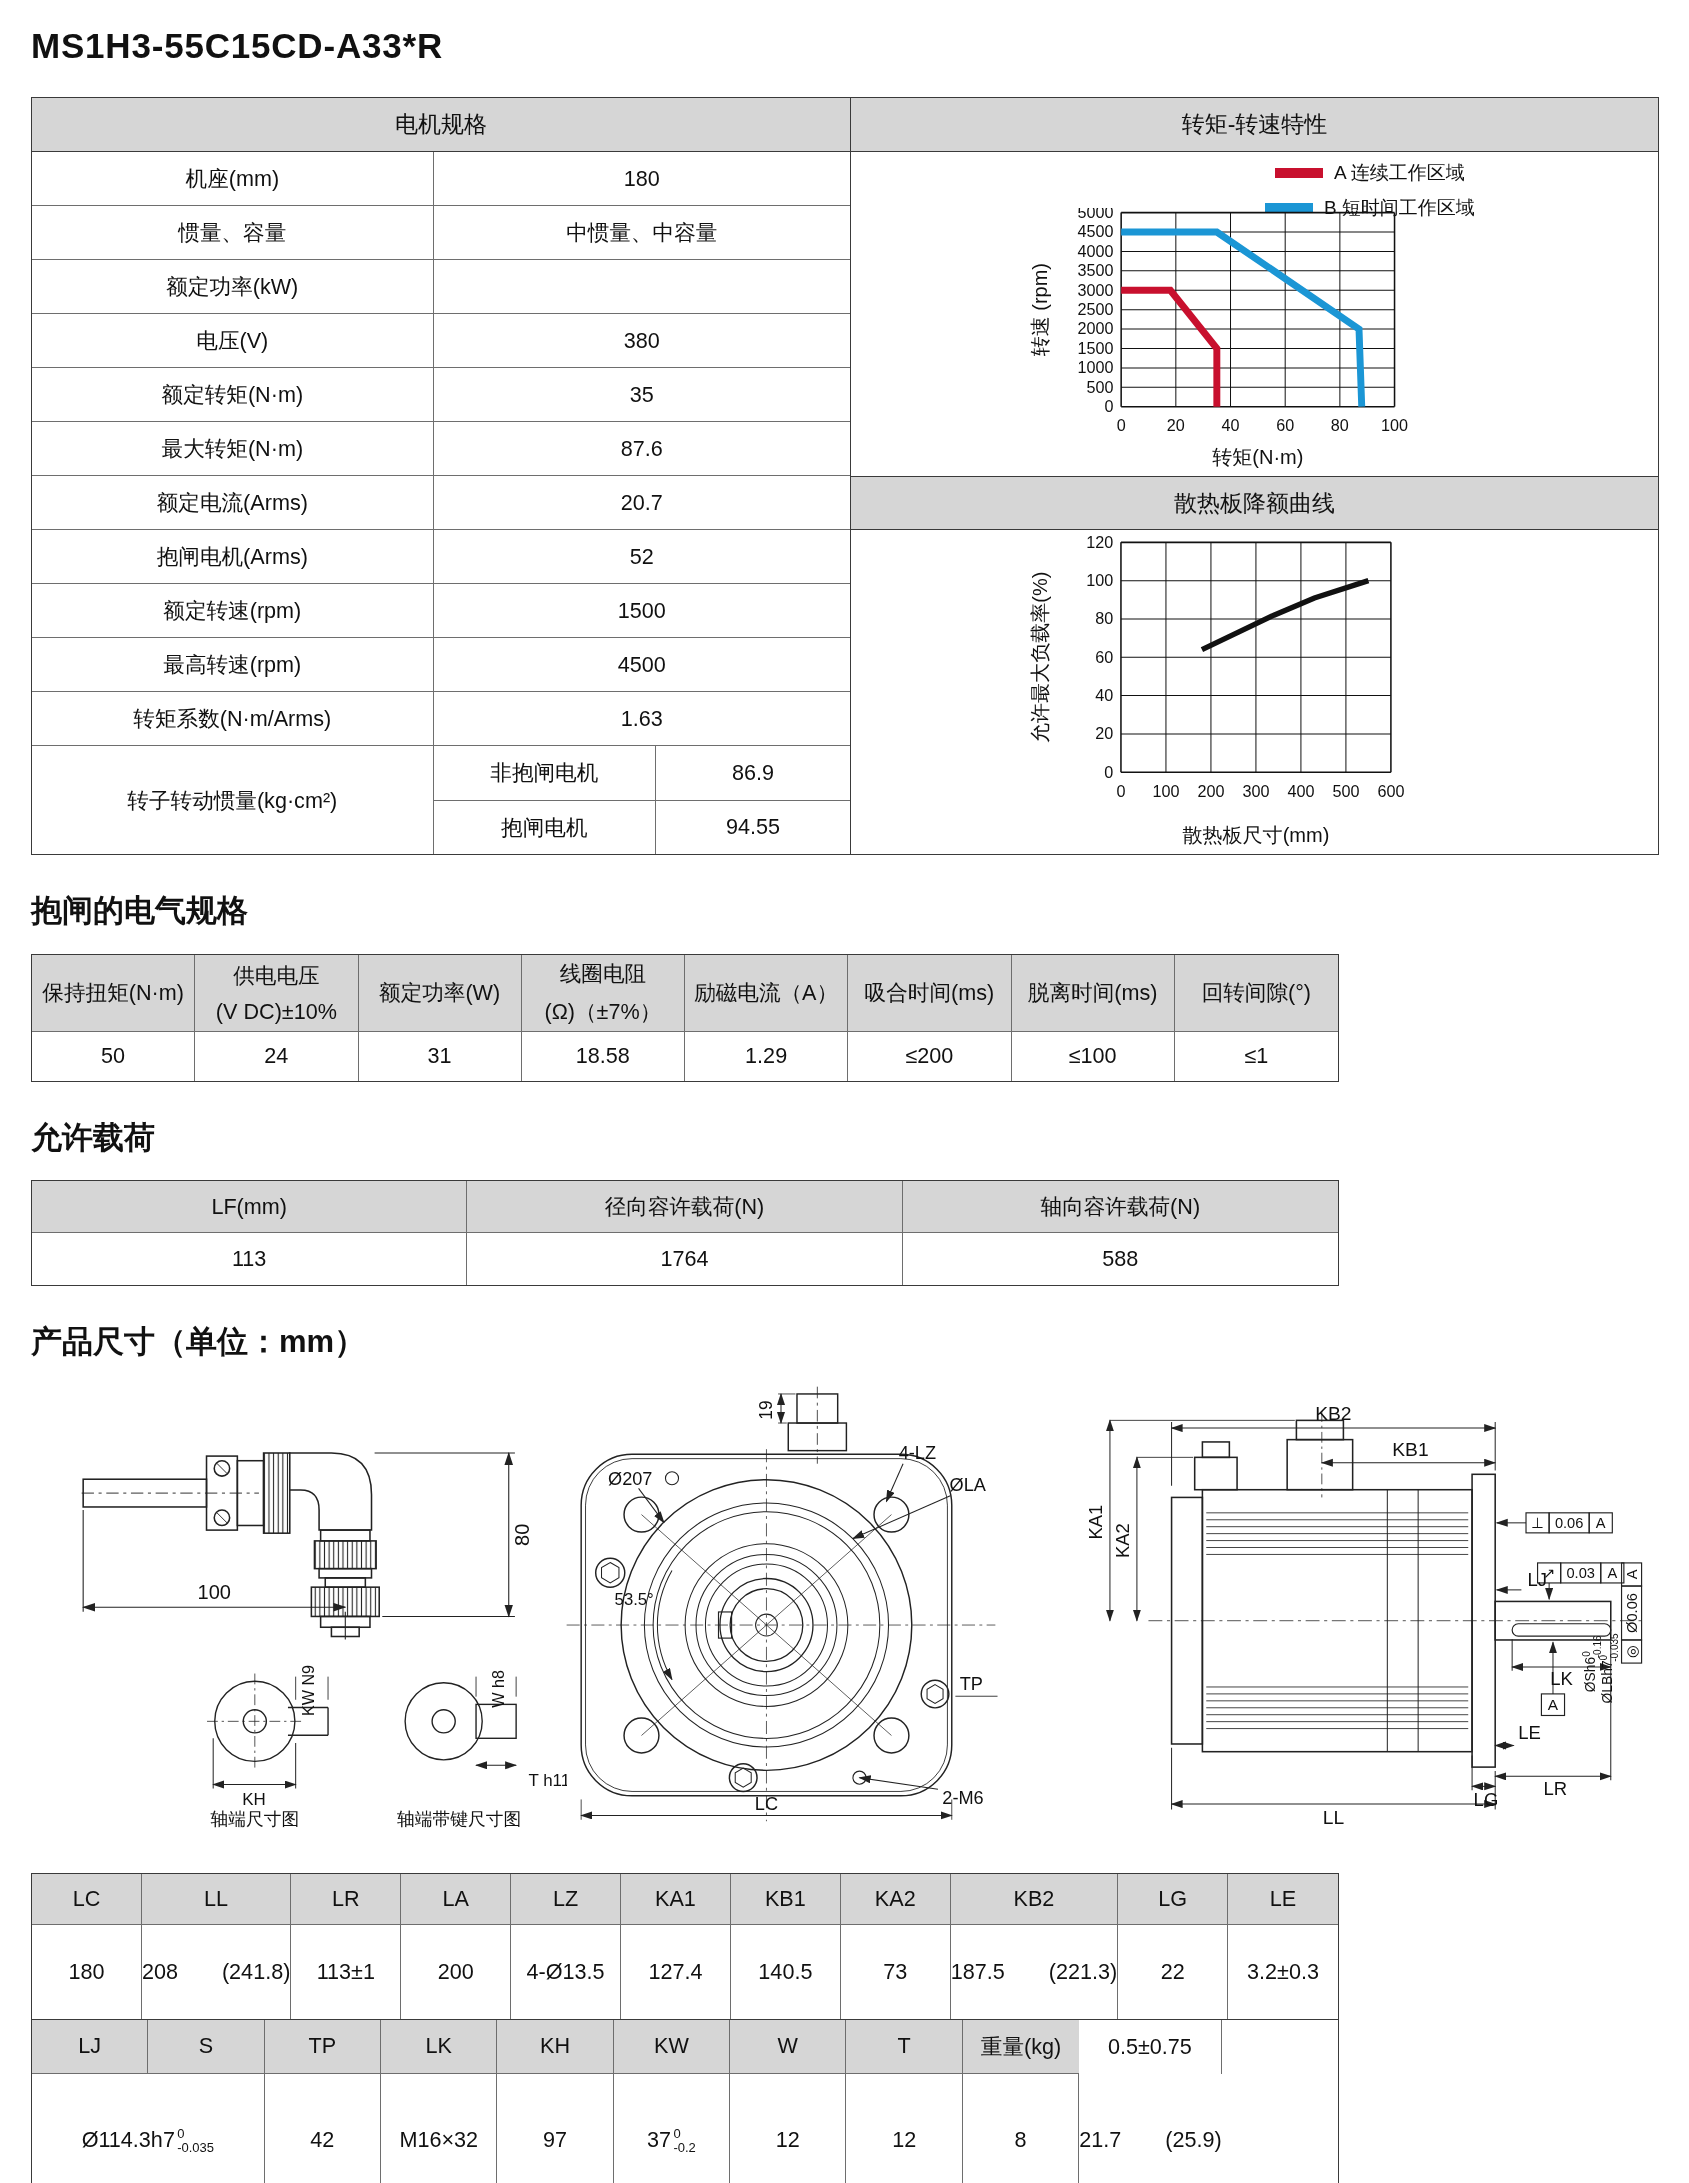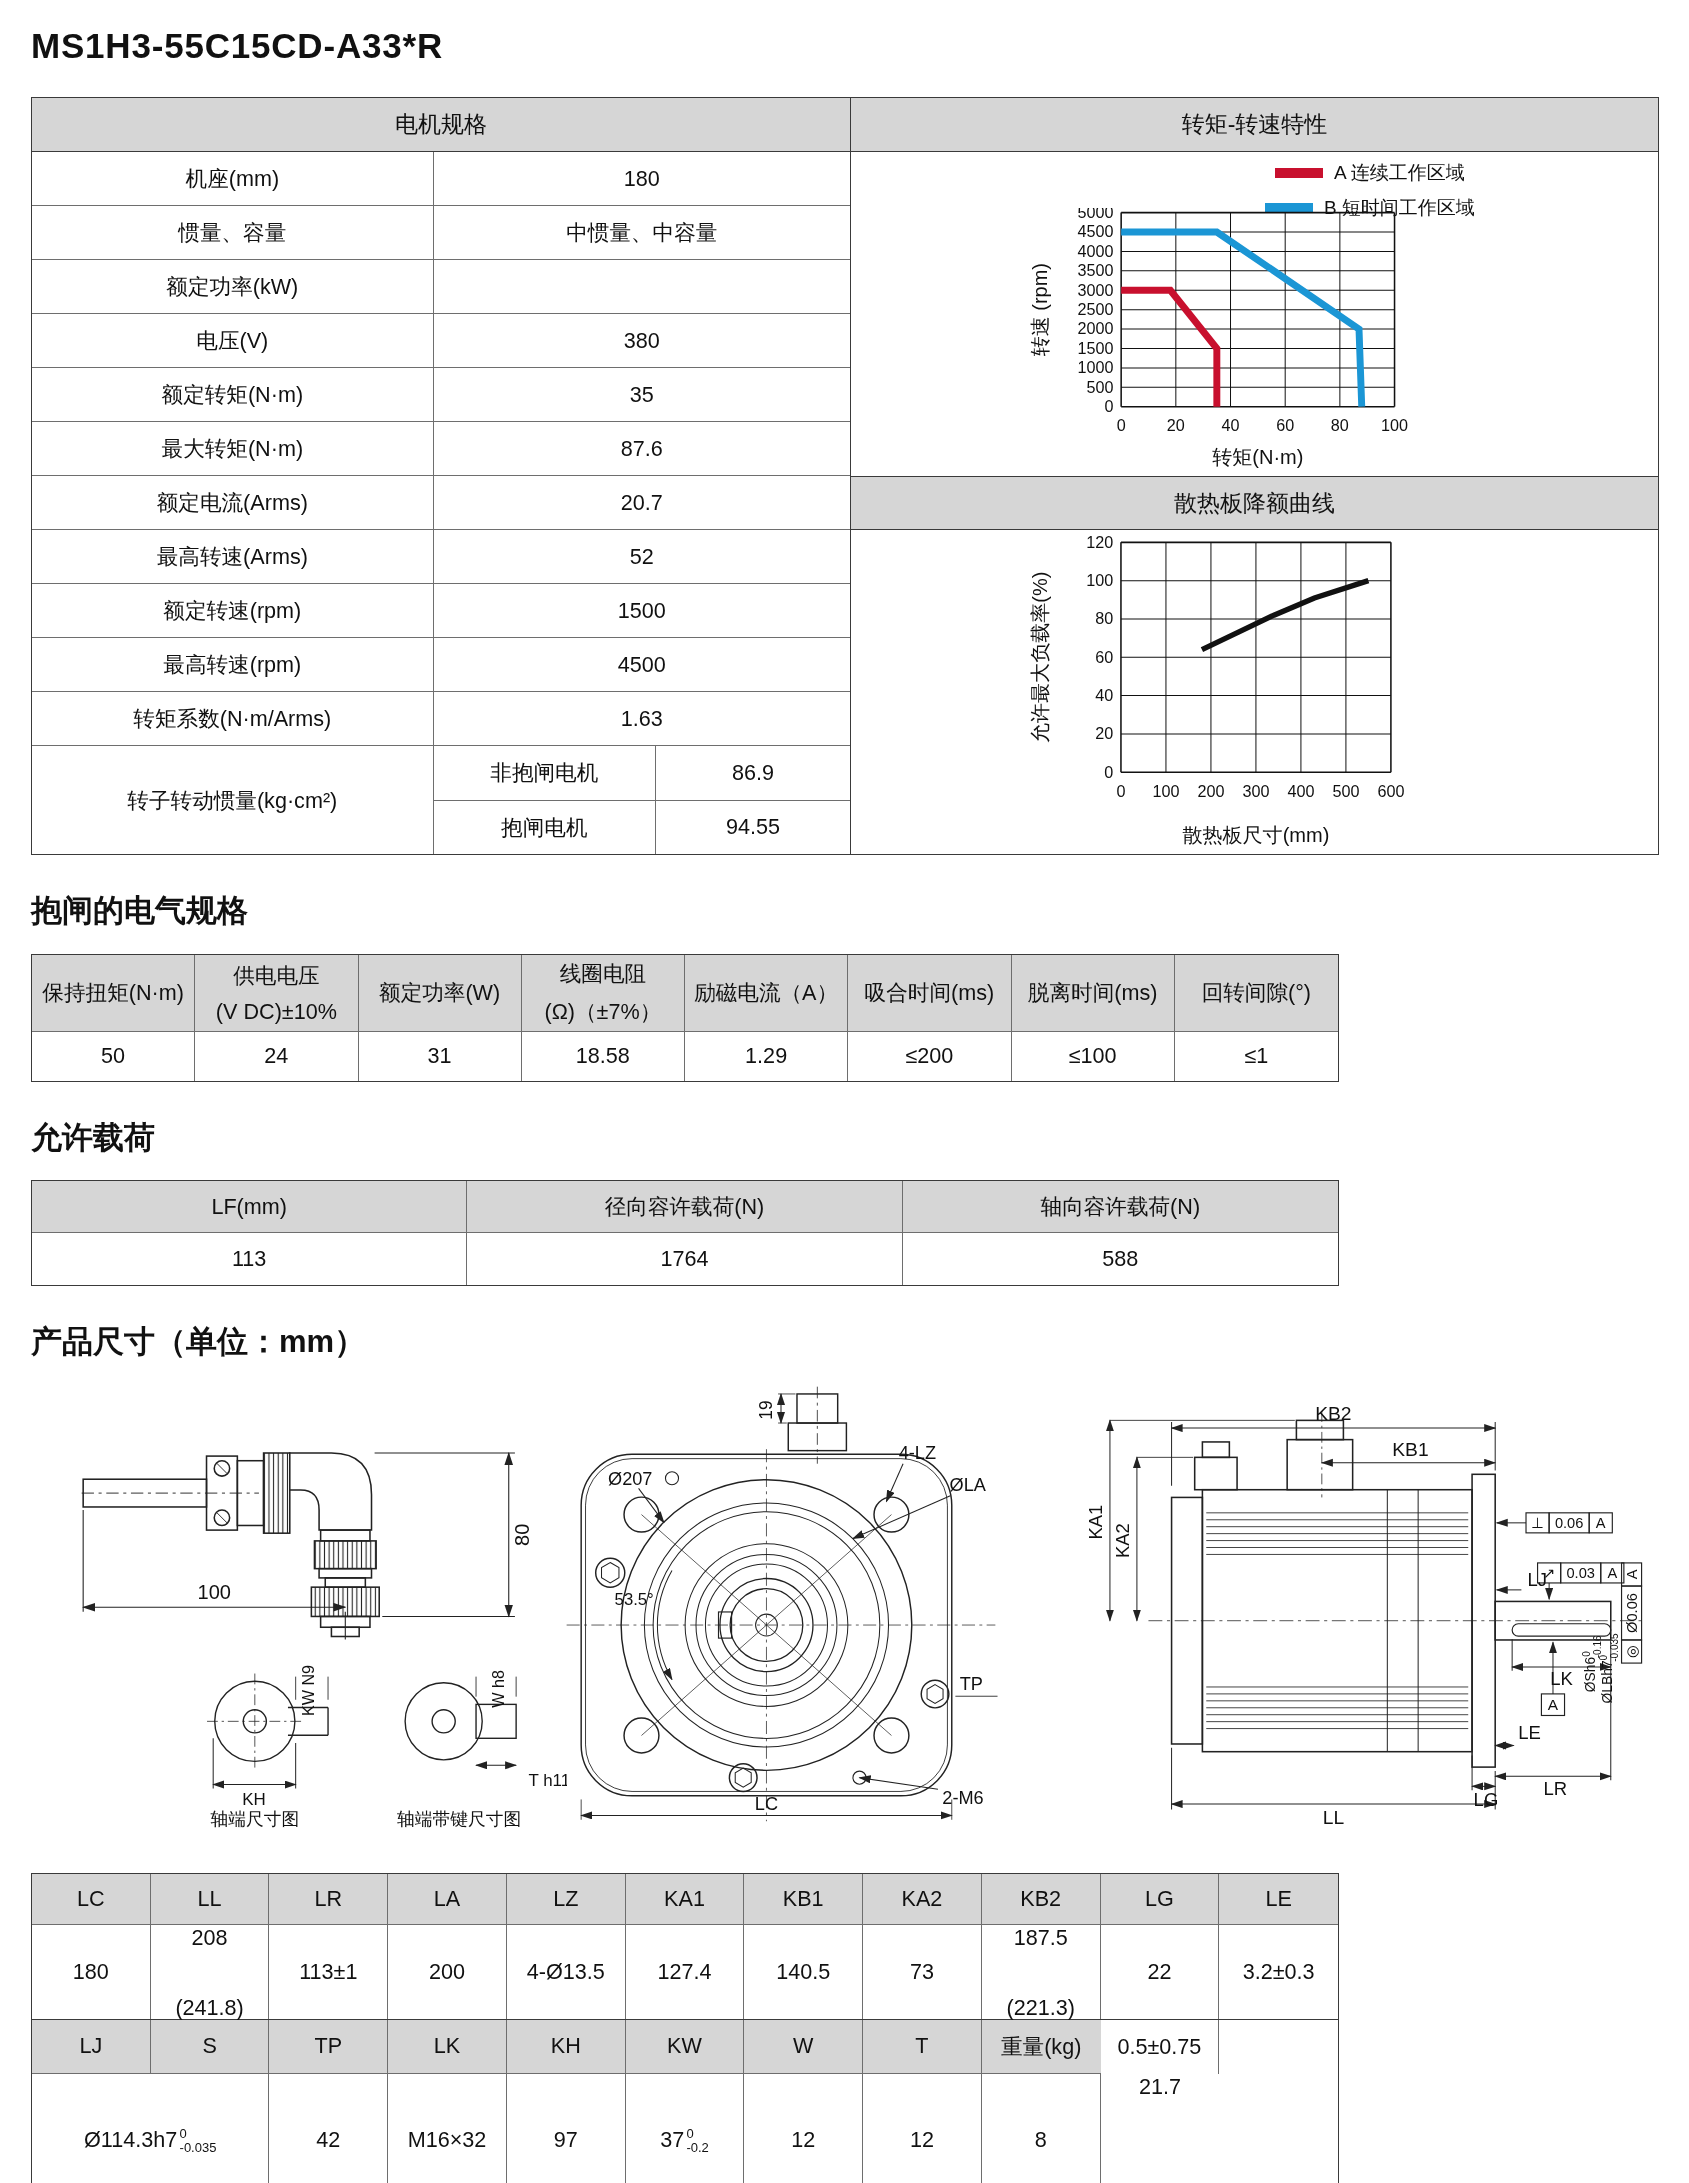--- a/index.html
+++ b/index.html
@@ -47,21 +47,21 @@
   .grid { display:grid; border:1.9px solid #3a3a3a; width:1308px; }
   .gcell { display:flex; align-items:center; justify-content:center; border-right:1.5px solid #6e6e6e; border-bottom:1.5px solid #6e6e6e; font-size:21.6px; text-align:center; }
   .gcell.gray { background:#d6d6d6; }
   .gcell.hdr2 { flex-direction:column; gap:9.3px; }
   .gcell.nr { border-right:none; }
   .gcell.nb { border-bottom:none; }
   .brake-grid { grid-template-columns: repeat(8, 1fr); grid-auto-rows: 77px 49px; }
   .load-grid { grid-template-columns: repeat(3, 1fr); grid-auto-rows: 52px 52px; }
   .dim-grid1 { grid-template-columns: repeat(11, 1fr); grid-auto-rows: 51px 94px; margin-top: 29px; }
   .dim-grid2 { grid-template-columns: repeat(11, 1fr); grid-auto-rows: 54px 133px; border-top:none; }
-  .stack { flex-direction:column; justify-content:space-between;gap:44px; }
+  .stack { flex-direction:row; justify-content:center;gap:44px; }
   .tolwrap { display:inline-flex; align-items:center; }
   .tol { display:inline-flex; flex-direction:column; font-size:13px; line-height:1.1; margin-left:2.3px; transform:translateY(0.8px); text-align:left; }
 
   
   .drawings { position:relative; height: 459px; margin-top: 9.3px; width:1628px; }
   .drw { position:absolute; }
   svg text { font-family:"Liberation Sans","DejaVu Sans",sans-serif; fill:#111; }
 </style>
 </head>
 <body>
@@ -95,21 +95,21 @@
           </div>
           <div class="spec-row">
             <div class="cell label">最大转矩(N·m)</div>
             <div class="cell value">87.6</div>
           </div>
           <div class="spec-row">
             <div class="cell label">额定电流(Arms)</div>
             <div class="cell value">20.7</div>
           </div>
           <div class="spec-row">
-            <div class="cell label">最高转速(Arms)</div>
+            <div class="cell label">抱闸电机(Arms)</div>
             <div class="cell value">52</div>
           </div>
           <div class="spec-row">
             <div class="cell label">额定转速(rpm)</div>
             <div class="cell value">1500</div>
           </div>
           <div class="spec-row">
             <div class="cell label">最高转速(rpm)</div>
             <div class="cell value">4500</div>
           </div>

